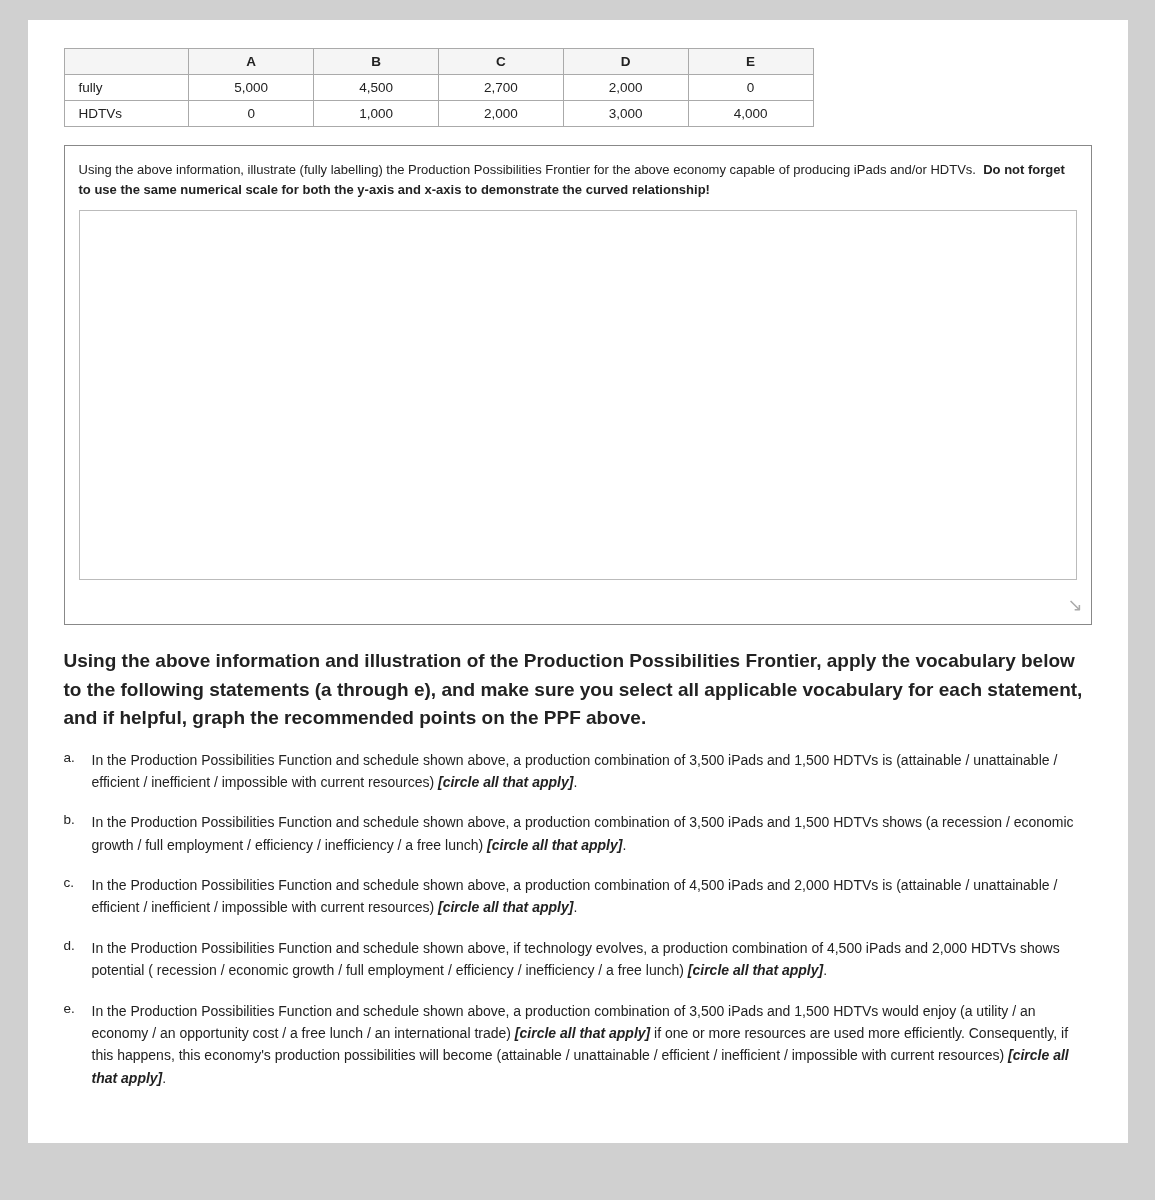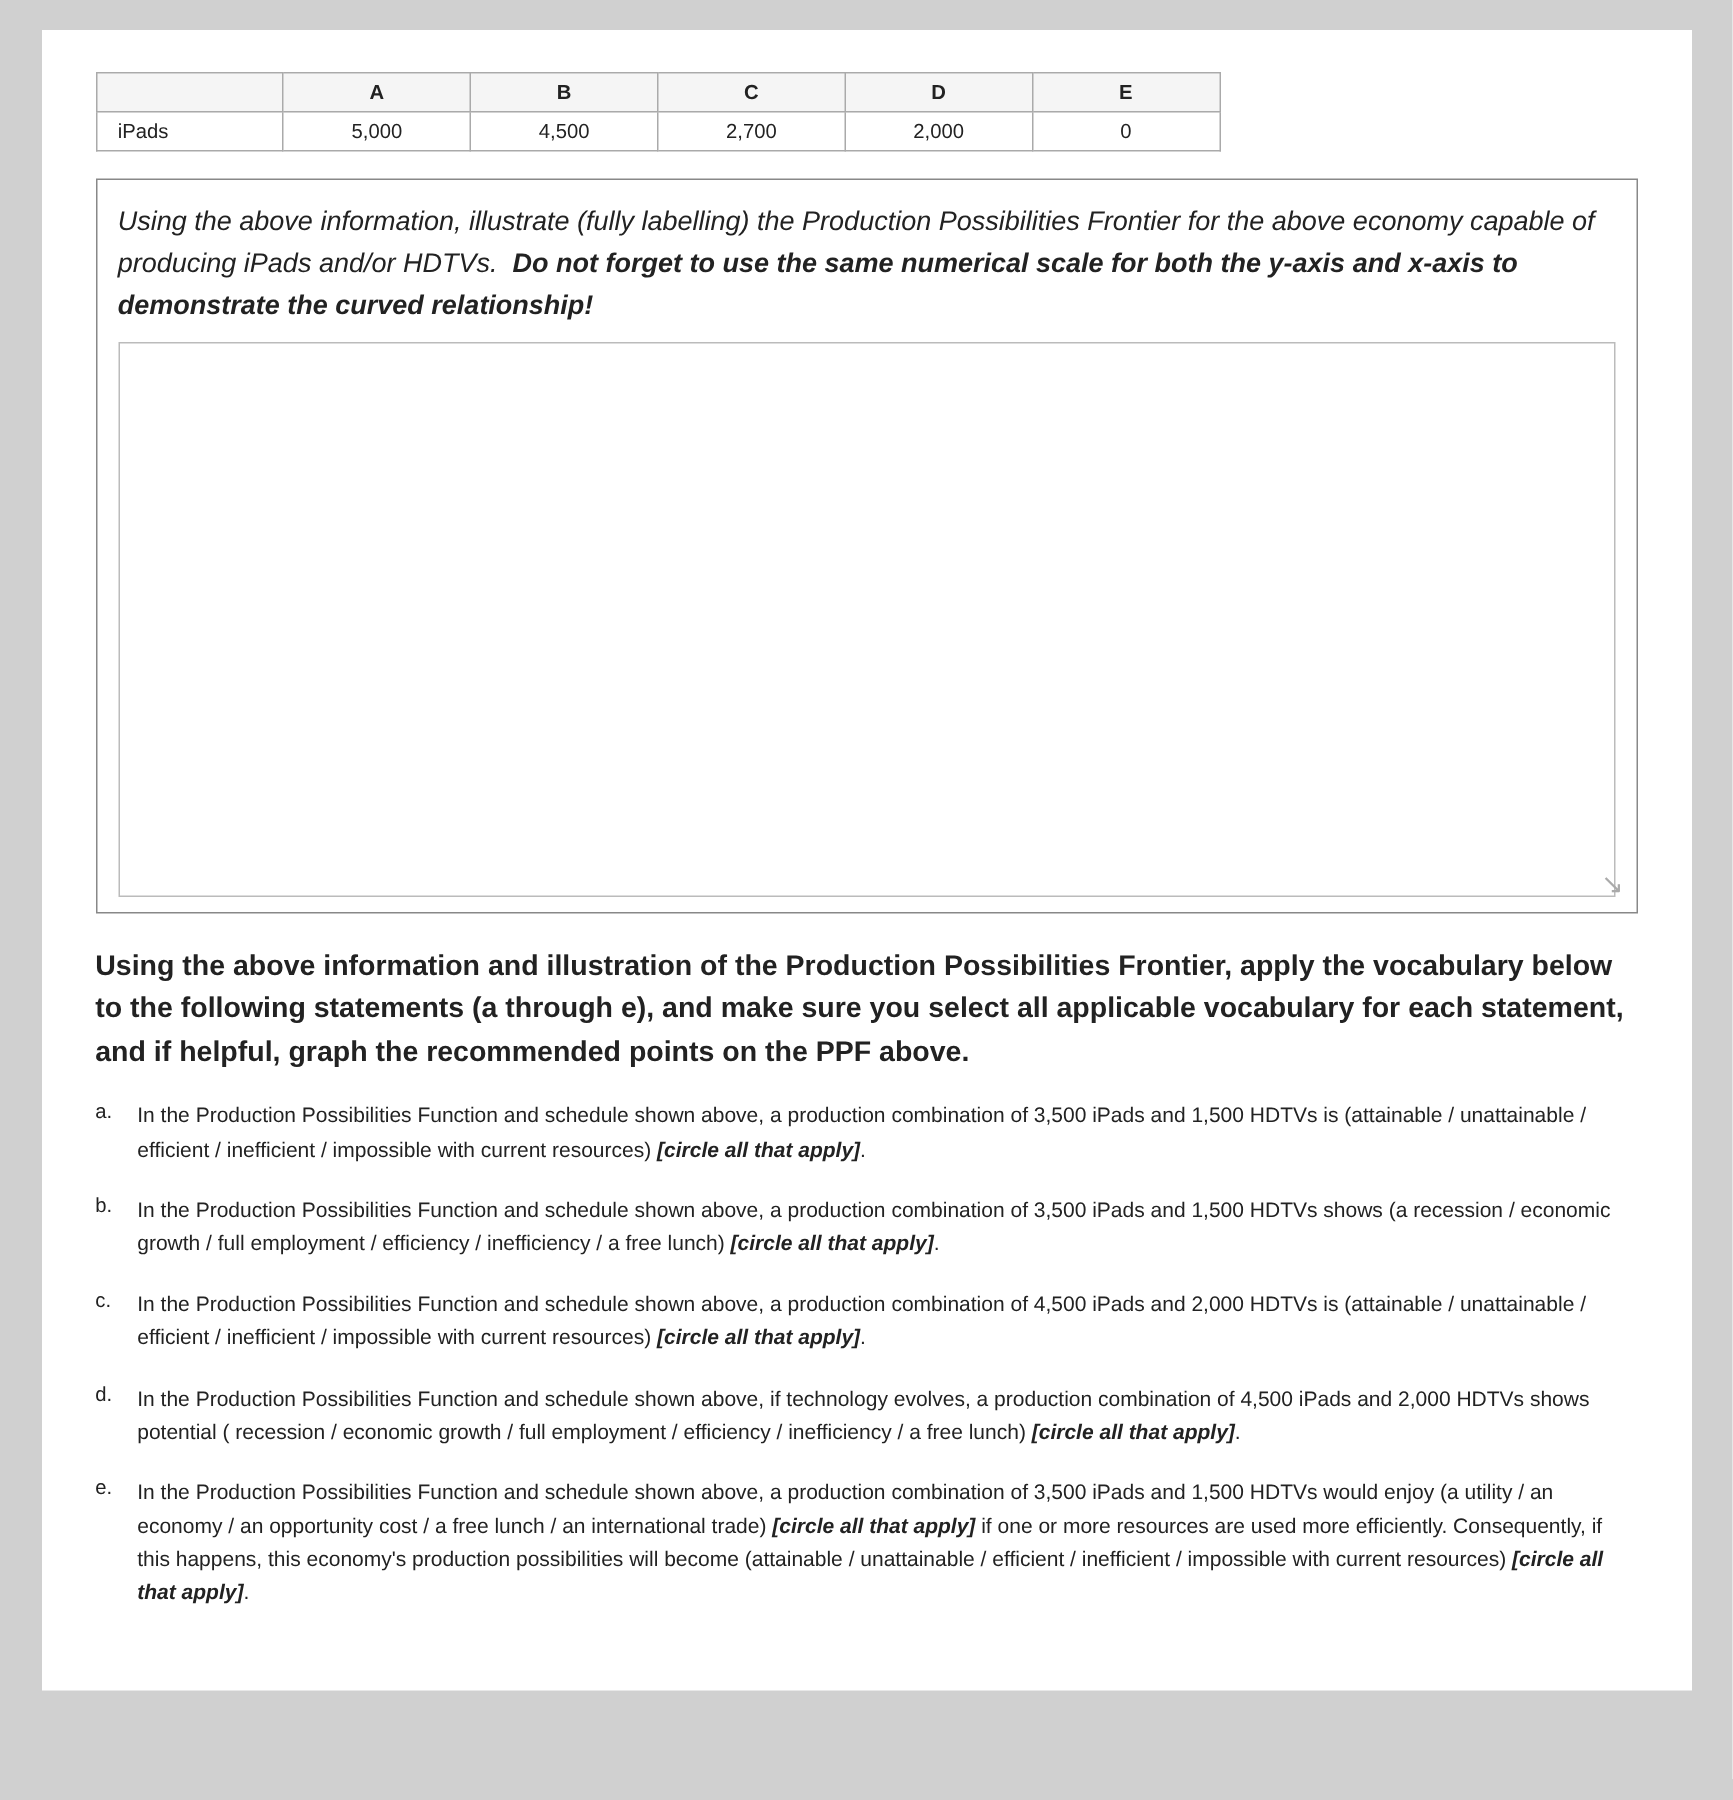--- a/index.html
+++ b/index.html
@@ -50,24 +50,23 @@
     .graph-container {
       border: 1px solid #888;
       background: #fff;
       width: 100%;
       min-height: 480px;
       margin-bottom: 22px;
       padding: 14px 14px 10px 14px;
       position: relative;
     }
     .graph-instructions {
-      font-size: 18px;
+      font-size: 13px;
       line-height: 1.55;
       margin-bottom: 10px;
-      font-style: italic;
     }
     .graph-instructions b {
       font-weight: bold;
     }
     .graph-area {
       border: 1px solid #bbb;
       background: #fff;
       min-height: 370px;
       width: 100%;
       margin-top: 8px;
@@ -124,27 +123,35 @@
         <th></th>
         <th>A</th>
         <th>B</th>
         <th>C</th>
         <th>D</th>
         <th>E</th>
       </tr>
     </thead>
     <tbody>
       <tr>
-        <td>iPads</td>
+        <td>fully</td>
         <td>5,000</td>
         <td>4,500</td>
         <td>2,700</td>
         <td>2,000</td>
         <td>0</td>
       </tr>
+      <tr>
+        <td>HDTVs</td>
+        <td>0</td>
+        <td>1,000</td>
+        <td>2,000</td>
+        <td>3,000</td>
+        <td>4,000</td>
+      </tr>
     </tbody>
   </table>
 
   <div class="graph-container">
     <div class="graph-instructions">
       <span>Using the above information, illustrate (fully labelling) the Production Possibilities Frontier for the above economy capable of producing iPads and/or HDTVs.&nbsp; </span><b>Do not forget to use the same numerical scale for both the y-axis and x-axis to demonstrate the curved relationship!</b>
     </div>
     <div class="graph-area"></div>
     <span class="resize-hint">↘</span>
   </div>

